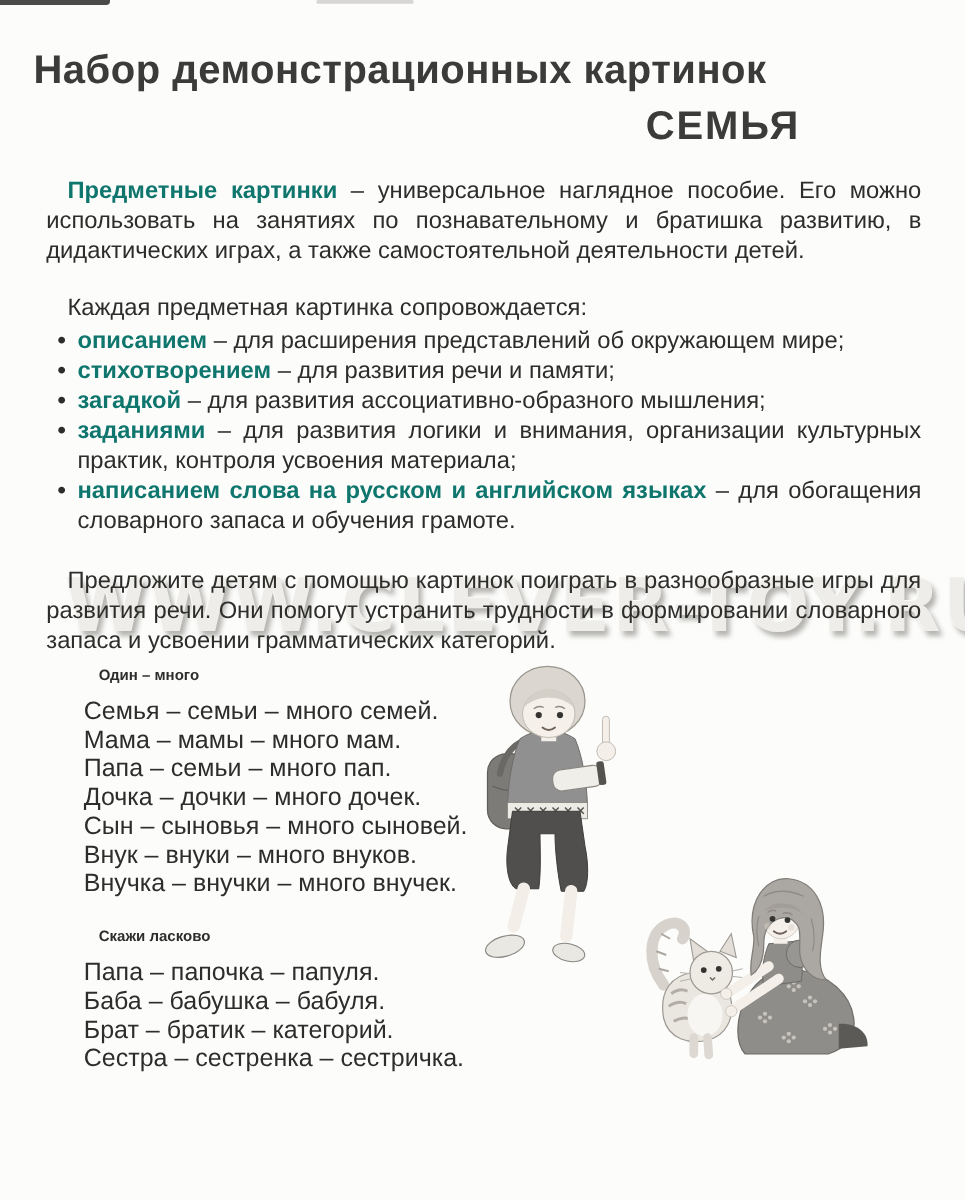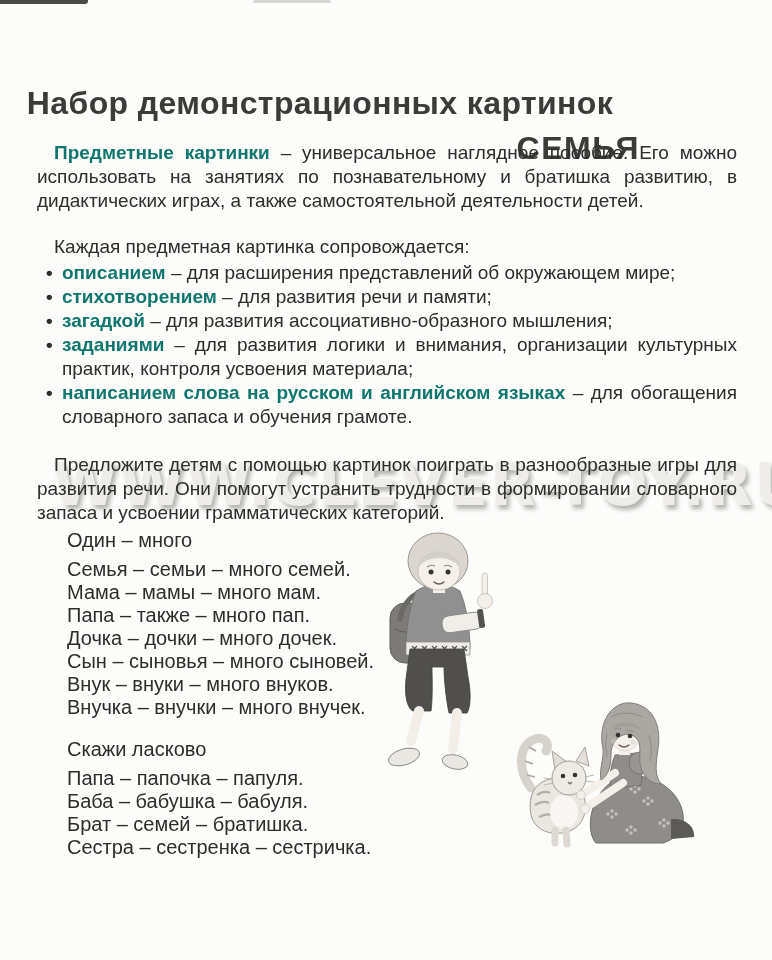--- a/index.html
+++ b/index.html
@@ -9,21 +9,21 @@
     font-family:"Liberation Sans", sans-serif; color:#2d2d2b;
   }
   
   .artifact-a { position:absolute; left:0; top:0; width:88px; height:4px;
     background:#4a4a48; border-radius:0 0 3px 0; }
   .artifact-b { position:absolute; left:253px; top:0; width:78px; height:3px;
     background:#b9b7b4; opacity:.55; border-radius:2px; }
 
   
   .title-block { position:absolute; top:33px; left:0; width:640px; text-align:center;
-    font-weight:bold; color:#3b3b39; z-index:2;margin-top:48px; }
+    font-weight:bold; color:#3b3b39; z-index:2; }
   .title-line1 { font-size:32px; line-height:45px; letter-spacing:.4px; }
   .title-line2 { font-size:32px; line-height:44px; letter-spacing:1.5px;text-align:right; }
 
   
   .content { position:absolute; left:37px; top:141px; width:700px; z-index:2;
     font-size:19px; line-height:24px; text-align:justify; }
   .para { margin:0; text-indent:17px; }
   .para.gap { margin-top:22px; }
   .para.gap-sm { margin-top:24px; }
   .bullets { list-style:none; margin:2px 0 0 0; padding:0; }
@@ -34,21 +34,21 @@
   
   .watermark { position:absolute; left:52px; top:450px; width:720px; z-index:1;
     font-family:"DejaVu Sans", sans-serif; font-weight:bold;
     font-size:59px; letter-spacing:2px; white-space:nowrap;
     color:#eeedea; opacity:.95;
     text-shadow:-1px -1px 0 #fbfbf9, 3px 4px 4px rgba(115,113,108,.55); }
 
   
   .games { position:absolute; left:67px; top:529px; width:360px; z-index:2;
     font-size:20px; line-height:23px; }
-  .game-title { font-weight:normal; font-size:20px; line-height:23px; margin:0 0 6px 0; }
+  .game-title { font-weight:bold; font-size:12px; line-height:23px; margin:0 0 6px 12px; }
   .game-lines div { line-height:23px; }
   .game.second { margin-top:19px; }
 
   
   .illus { position:absolute; z-index:2; }
   .illus.boy { left:386px; top:527px; }
   .illus.girl { left:503px; top:683px; }
 </style>
 </head>
 <body>
@@ -80,33 +80,33 @@
 
     <p class="para gap-sm">Предложите детям с помощью картинок поиграть в разнообразные игры для развития речи. Они помогут устранить трудности в формировании словарного запаса и усвоении грамматических категорий.</p>
   </div>
 
   <div class="games">
     <div class="game">
       <div class="game-title">Один – много</div>
       <div class="game-lines">
         <div>Семья – семьи – много семей.</div>
         <div>Мама – мамы – много мам.</div>
-        <div>Папа – также – много пап.</div>
+        <div>Папа – семьи – много пап.</div>
         <div>Дочка – дочки – много дочек.</div>
         <div>Сын – сыновья – много сыновей.</div>
         <div>Внук – внуки – много внуков.</div>
         <div>Внучка – внучки – много внучек.</div>
       </div>
     </div>
     <div class="game second">
       <div class="game-title">Скажи ласково</div>
       <div class="game-lines">
         <div>Папа – папочка – папуля.</div>
         <div>Баба – бабушка – бабуля.</div>
-        <div>Брат – семей – братишка.</div>
+        <div>Брат – братик – категорий.</div>
         <div>Сестра – сестренка – сестричка.</div>
       </div>
     </div>
   </div>
 
   <svg class="illus boy" width="110" height="254" viewBox="0 0 110 254">
 
     <g>
       <rect x="4" y="76" width="35" height="60" rx="15" fill="#7d7b77" stroke="#605e5b" stroke-width="1"></rect>
       <path d="M8,102 q14,6 28,2" fill="none" stroke="#605e5b" stroke-width="1"></path>

